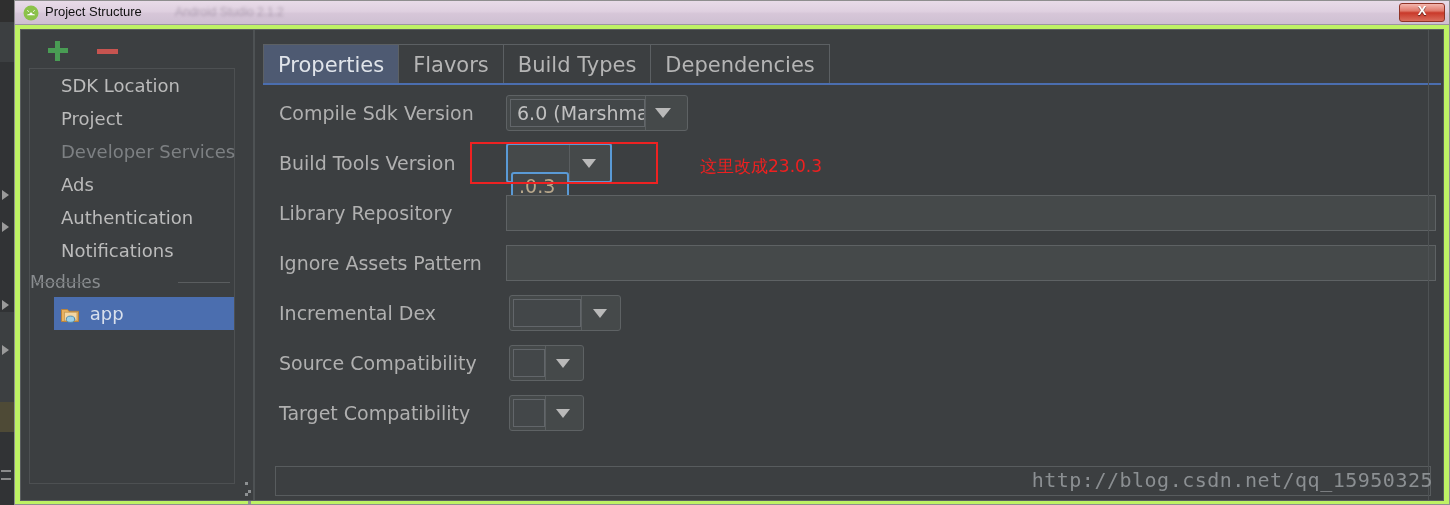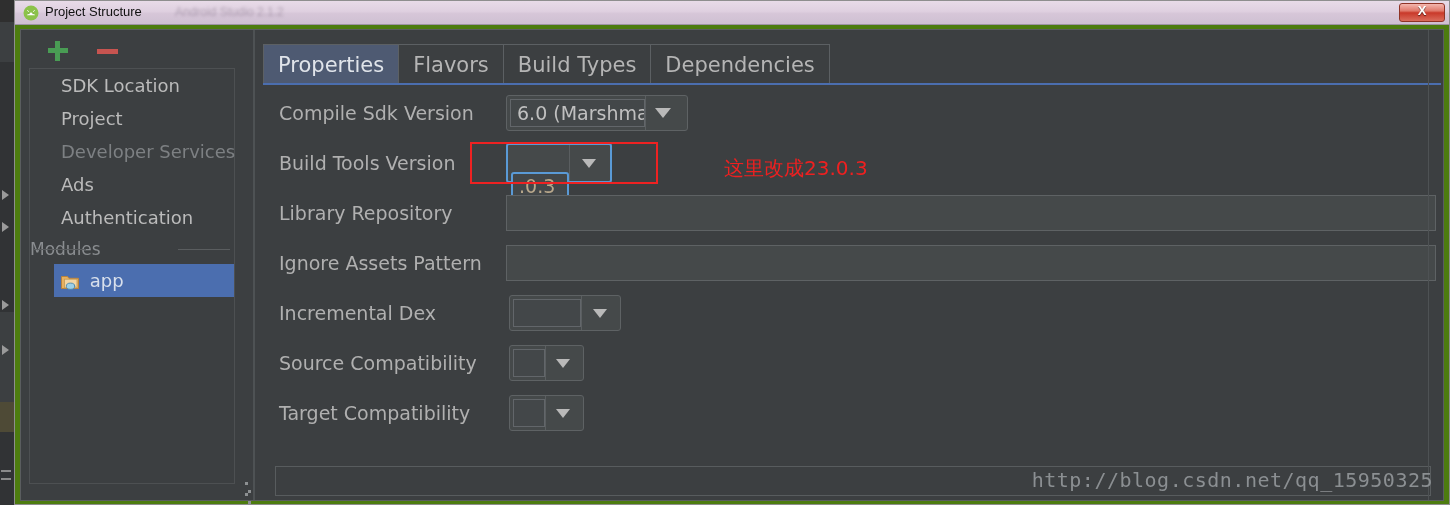--- a/index.html
+++ b/index.html
@@ -40,21 +40,21 @@
   .bg-ide .dash {
     position: absolute; left: 1px; width: 10px; height: 2px;
     background: #8a8a8a;
   }
 
   
   .dialog {
     position: absolute;
     left: 14px; top: 0;
     width: 1436px; height: 505px;
-    background: #4d7c0f;
+    background: #bef264;
     border: 1px solid #8e8e8e;
     box-sizing: border-box;
   }
 
   
   .titlebar {
     position: absolute;
     left: 0; top: 0;
     width: 100%; height: 24px;
     background: linear-gradient(to bottom, #e8dbe8 0%, #dfd0e0 45%, #d6c6d8 55%, #cfc0d2 100%);
@@ -354,24 +354,23 @@
   
   .annot-box {
     position: absolute;
     border: 2px solid #ee2222;
     box-sizing: border-box;
     pointer-events: none;
   }
   .annot-text {
     position: absolute;
     color: #ee2020;
-    font-size: 20px;
-    white-space: nowrap;
-    font-family: "DejaVu Sans", sans-serif;
-    margin-left: 24px;
+    font-size: 17px;
+    white-space: nowrap;
+    font-family: "DejaVu Sans", sans-serif;
   }
 
   
   .bottom-panel {
     position: absolute;
     left: 18px; bottom: 4px;
     width: 1156px; height: 30px;
     border: 1px solid #585c5e;
     background: #3c3f41;
     box-sizing: border-box;
@@ -450,20 +449,23 @@
           </div>
           <div class="tree-item dim">
             <span>Developer Services</span>
           </div>
           <div class="tree-item">
             <span>Ads</span>
           </div>
           <div class="tree-item">
             <span>Authentication</span>
           </div>
+          <div class="tree-item">
+            <span>Notifications</span>
+          </div>
 
           <div class="group-sep">
             <span class="line-l"></span>
             <span>Modules</span>
             <span class="line-r"></span>
           </div>
 
           <div class="tree-item selected">
             <span class="mod-icon">
               <svg viewBox="0 0 18 15" width="18" height="15">

